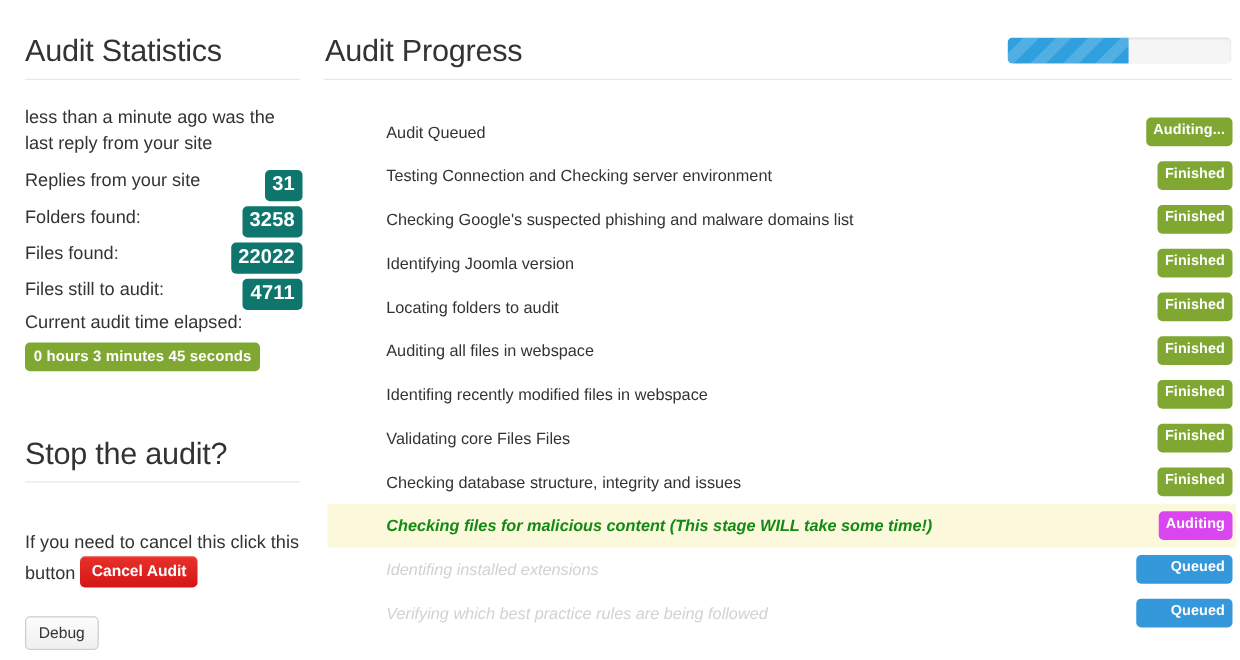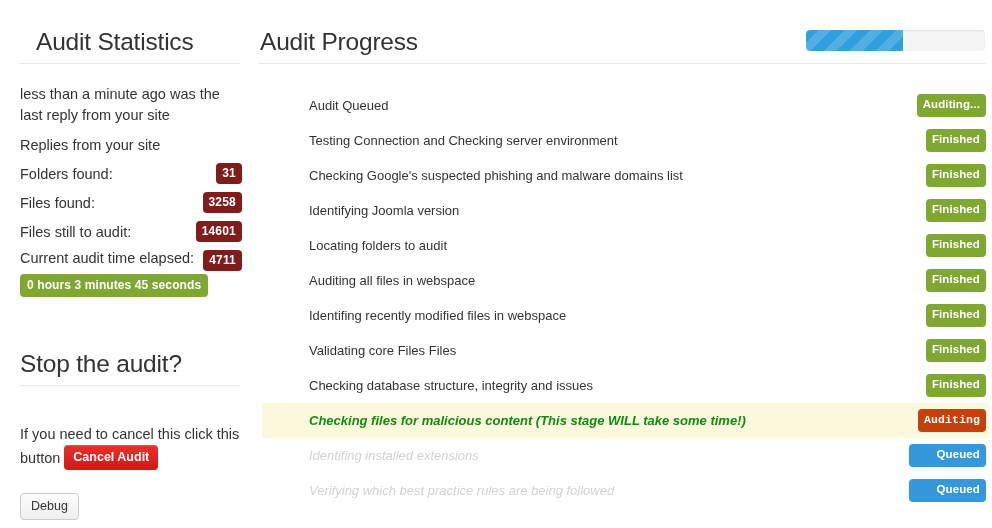--- a/index.html
+++ b/index.html
@@ -41,21 +41,21 @@
     color: #333333;
     letter-spacing: -0.2px;
     margin: 0;
     padding: 0;
     line-height: 1;
   }
   .sidebar .panel-title {
     position: absolute;
     left: 20px;
   }
-  #stats-title { top: 30px; margin-left: 16px; }
+  #stats-title { top: 30px; }
   #stop-title  { top: 352px; }
 
   .hr {
     position: absolute;
     left: 20px;
     width: 220px;
     height: 1px;
     background: #e8e8e8;
     border: 0;
   }
@@ -83,29 +83,28 @@
     line-height: 22px;
   }
   .stat-row .stat-label {
     display: inline-block;
   }
   .badge-count {
     position: absolute;
     right: 0;
     top: 2px;
     display: inline-block;
-    background: #7f1d1d;
+    background: #0f766e;
     color: #ffffff;
-    font-size: 12px;
+    font-size: 16px;
     font-weight: bold;
     line-height: 1;
     padding: 4px 6px 5px 6px;
     border-radius: 4px;
     letter-spacing: 0.2px;
-    margin-top: 27px;
   }
   #stat-replies { top: 134px; }
   #stat-folders { top: 163px; }
   #stat-files   { top: 192px; }
   #stat-toaudit { top: 221px; }
 
   #elapsed-label {
     position: absolute;
     left: 20px;
     top: 250px;
@@ -286,21 +285,21 @@
       <span class="badge-count">31</span>
     </div>
 
     <div class="stat-row" id="stat-folders">
       <span class="stat-label">Folders found:</span>
       <span class="badge-count">3258</span>
     </div>
 
     <div class="stat-row" id="stat-files">
       <span class="stat-label">Files found:</span>
-      <span class="badge-count">14601</span>
+      <span class="badge-count">22022</span>
     </div>
 
     <div class="stat-row" id="stat-toaudit">
       <span class="stat-label">Files still to audit:</span>
       <span class="badge-count">4711</span>
     </div>
 
     <div id="elapsed-label">Current audit time elapsed:</div>
     <div id="elapsed-badge">0 hours 3 minutes 45 seconds</div>
 
@@ -356,21 +355,21 @@
         <div class="stage-row ">
           <span class="stage-label">Validating core Files Files</span>
           <span class="stage-badge green" style="background: rgb(127, 167, 50);">Finished</span>
         </div>
         <div class="stage-row ">
           <span class="stage-label">Checking database structure, integrity and issues</span>
           <span class="stage-badge green" style="background: rgb(127, 167, 50);">Finished</span>
         </div>
         <div class="stage-row active highlight">
           <span class="stage-label">Checking files for malicious content (This stage WILL take some time!)</span>
-          <span class="stage-badge orange" style="background: #c2410c; font-family: Liberation Mono, monospace;">Auditing</span>
+          <span class="stage-badge orange" style="background: #d946ef;">Auditing</span>
         </div>
         <div class="stage-row queued">
           <span class="stage-label">Identifing installed extensions</span>
           <span class="stage-badge blue" style="background: rgb(52, 152, 219);">Queued</span>
         </div>
         <div class="stage-row queued">
           <span class="stage-label">Verifying which best practice rules are being followed</span>
           <span class="stage-badge blue" style="background: rgb(52, 152, 219);">Queued</span>
         </div>
       </div>

